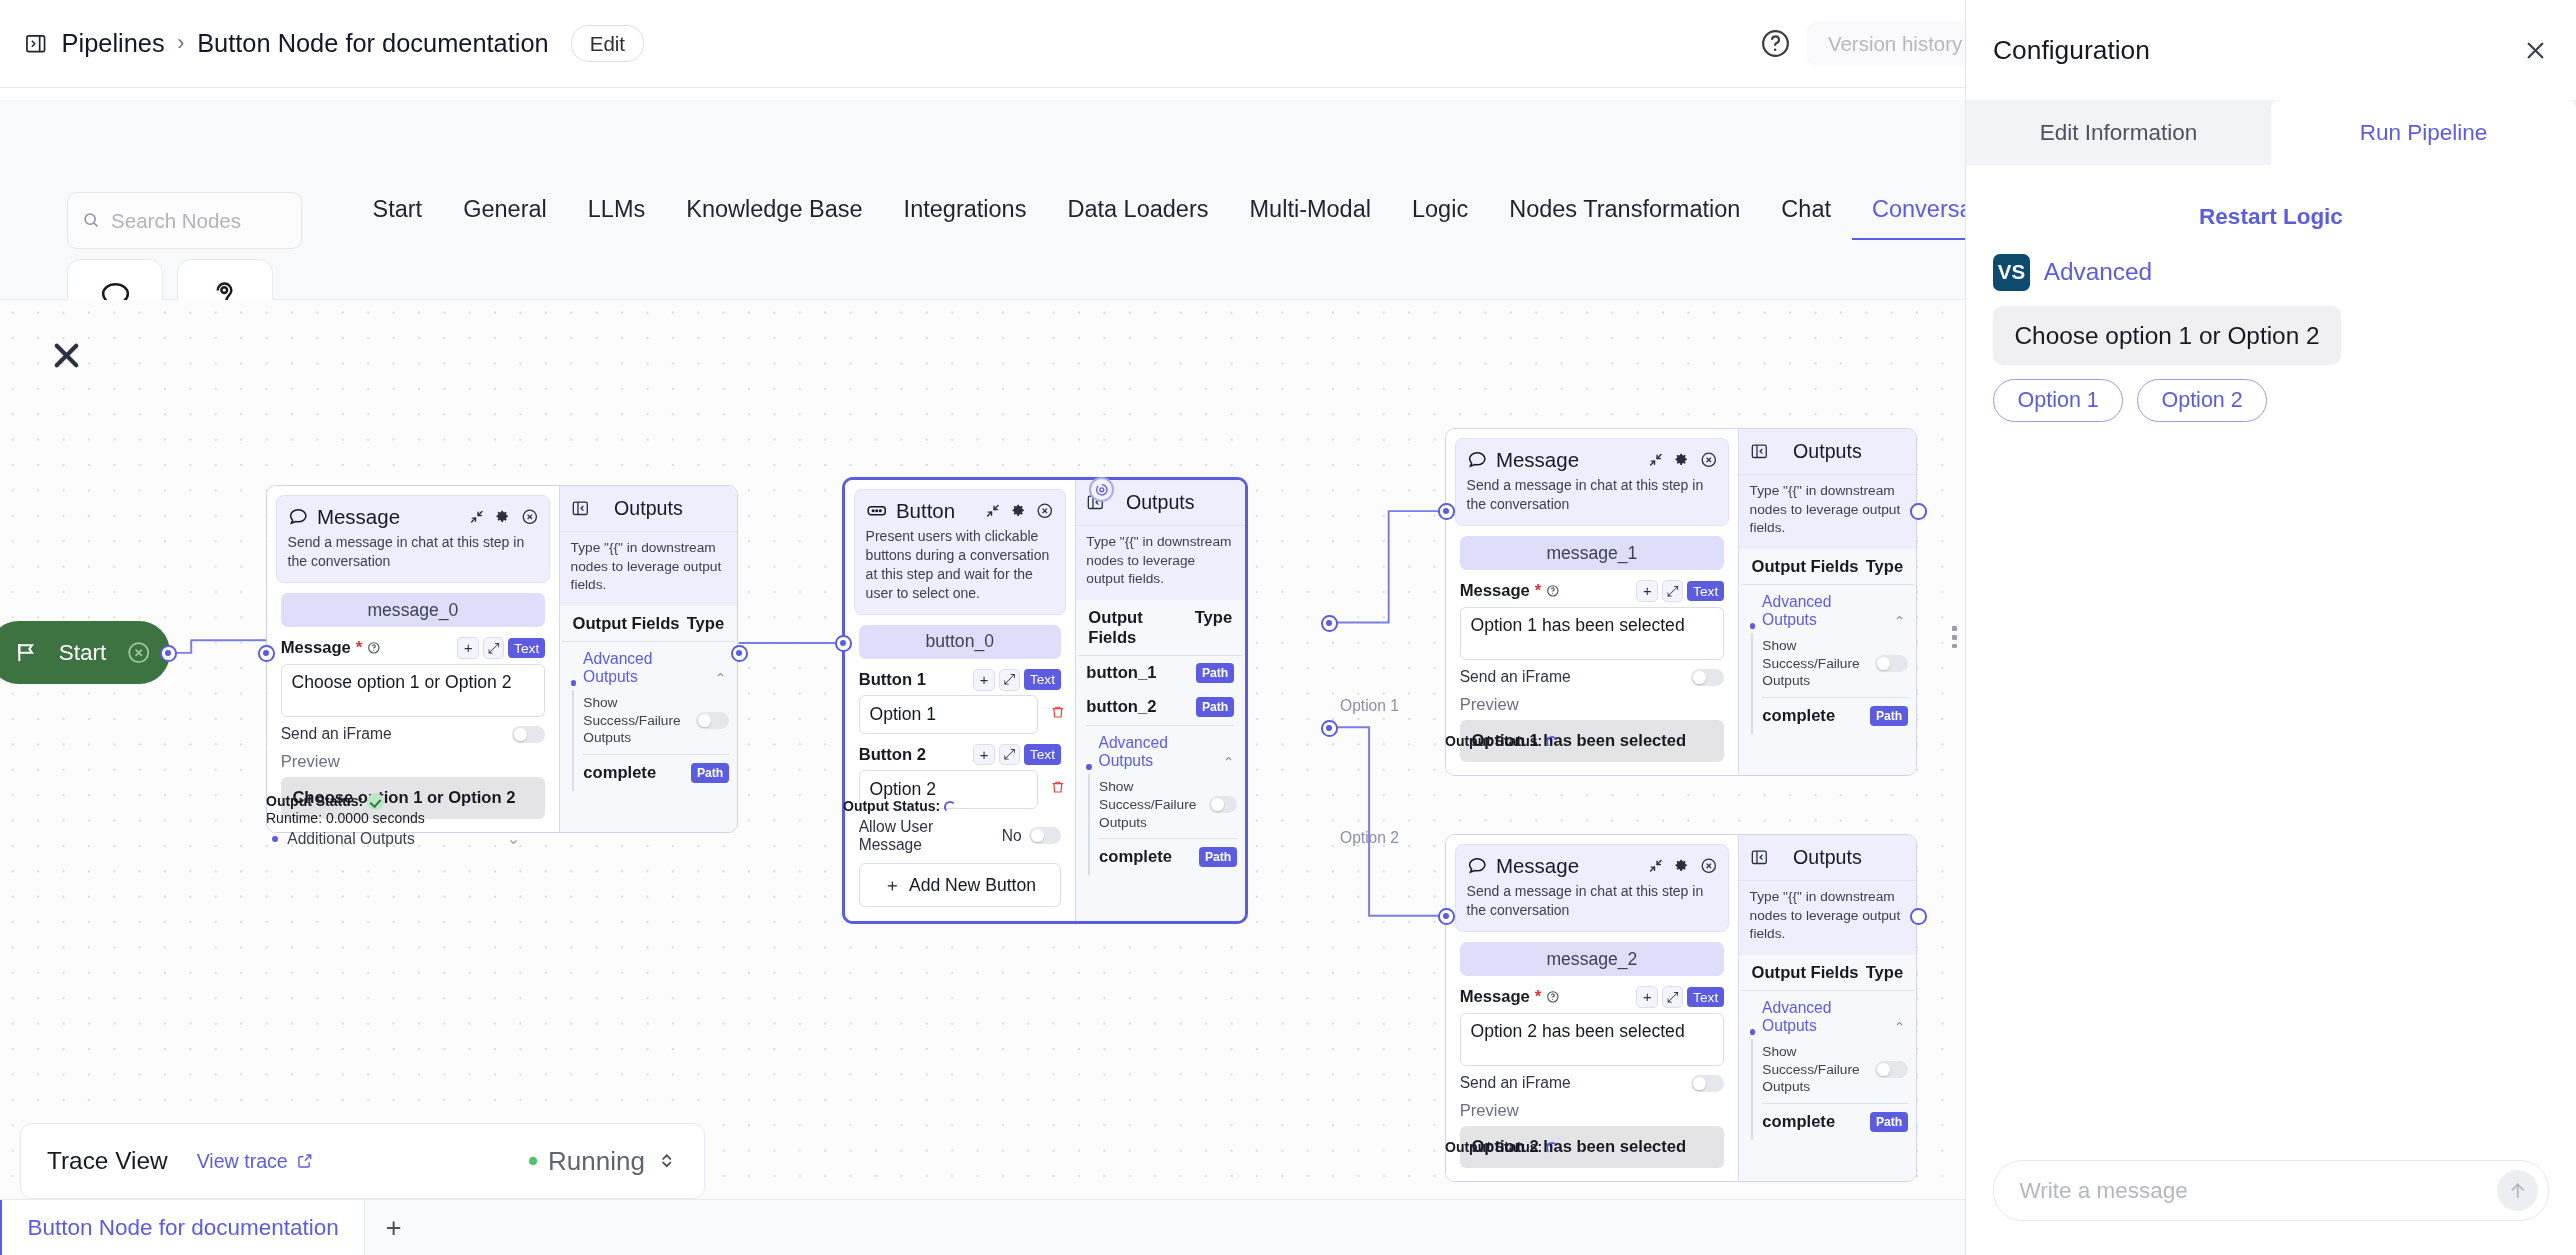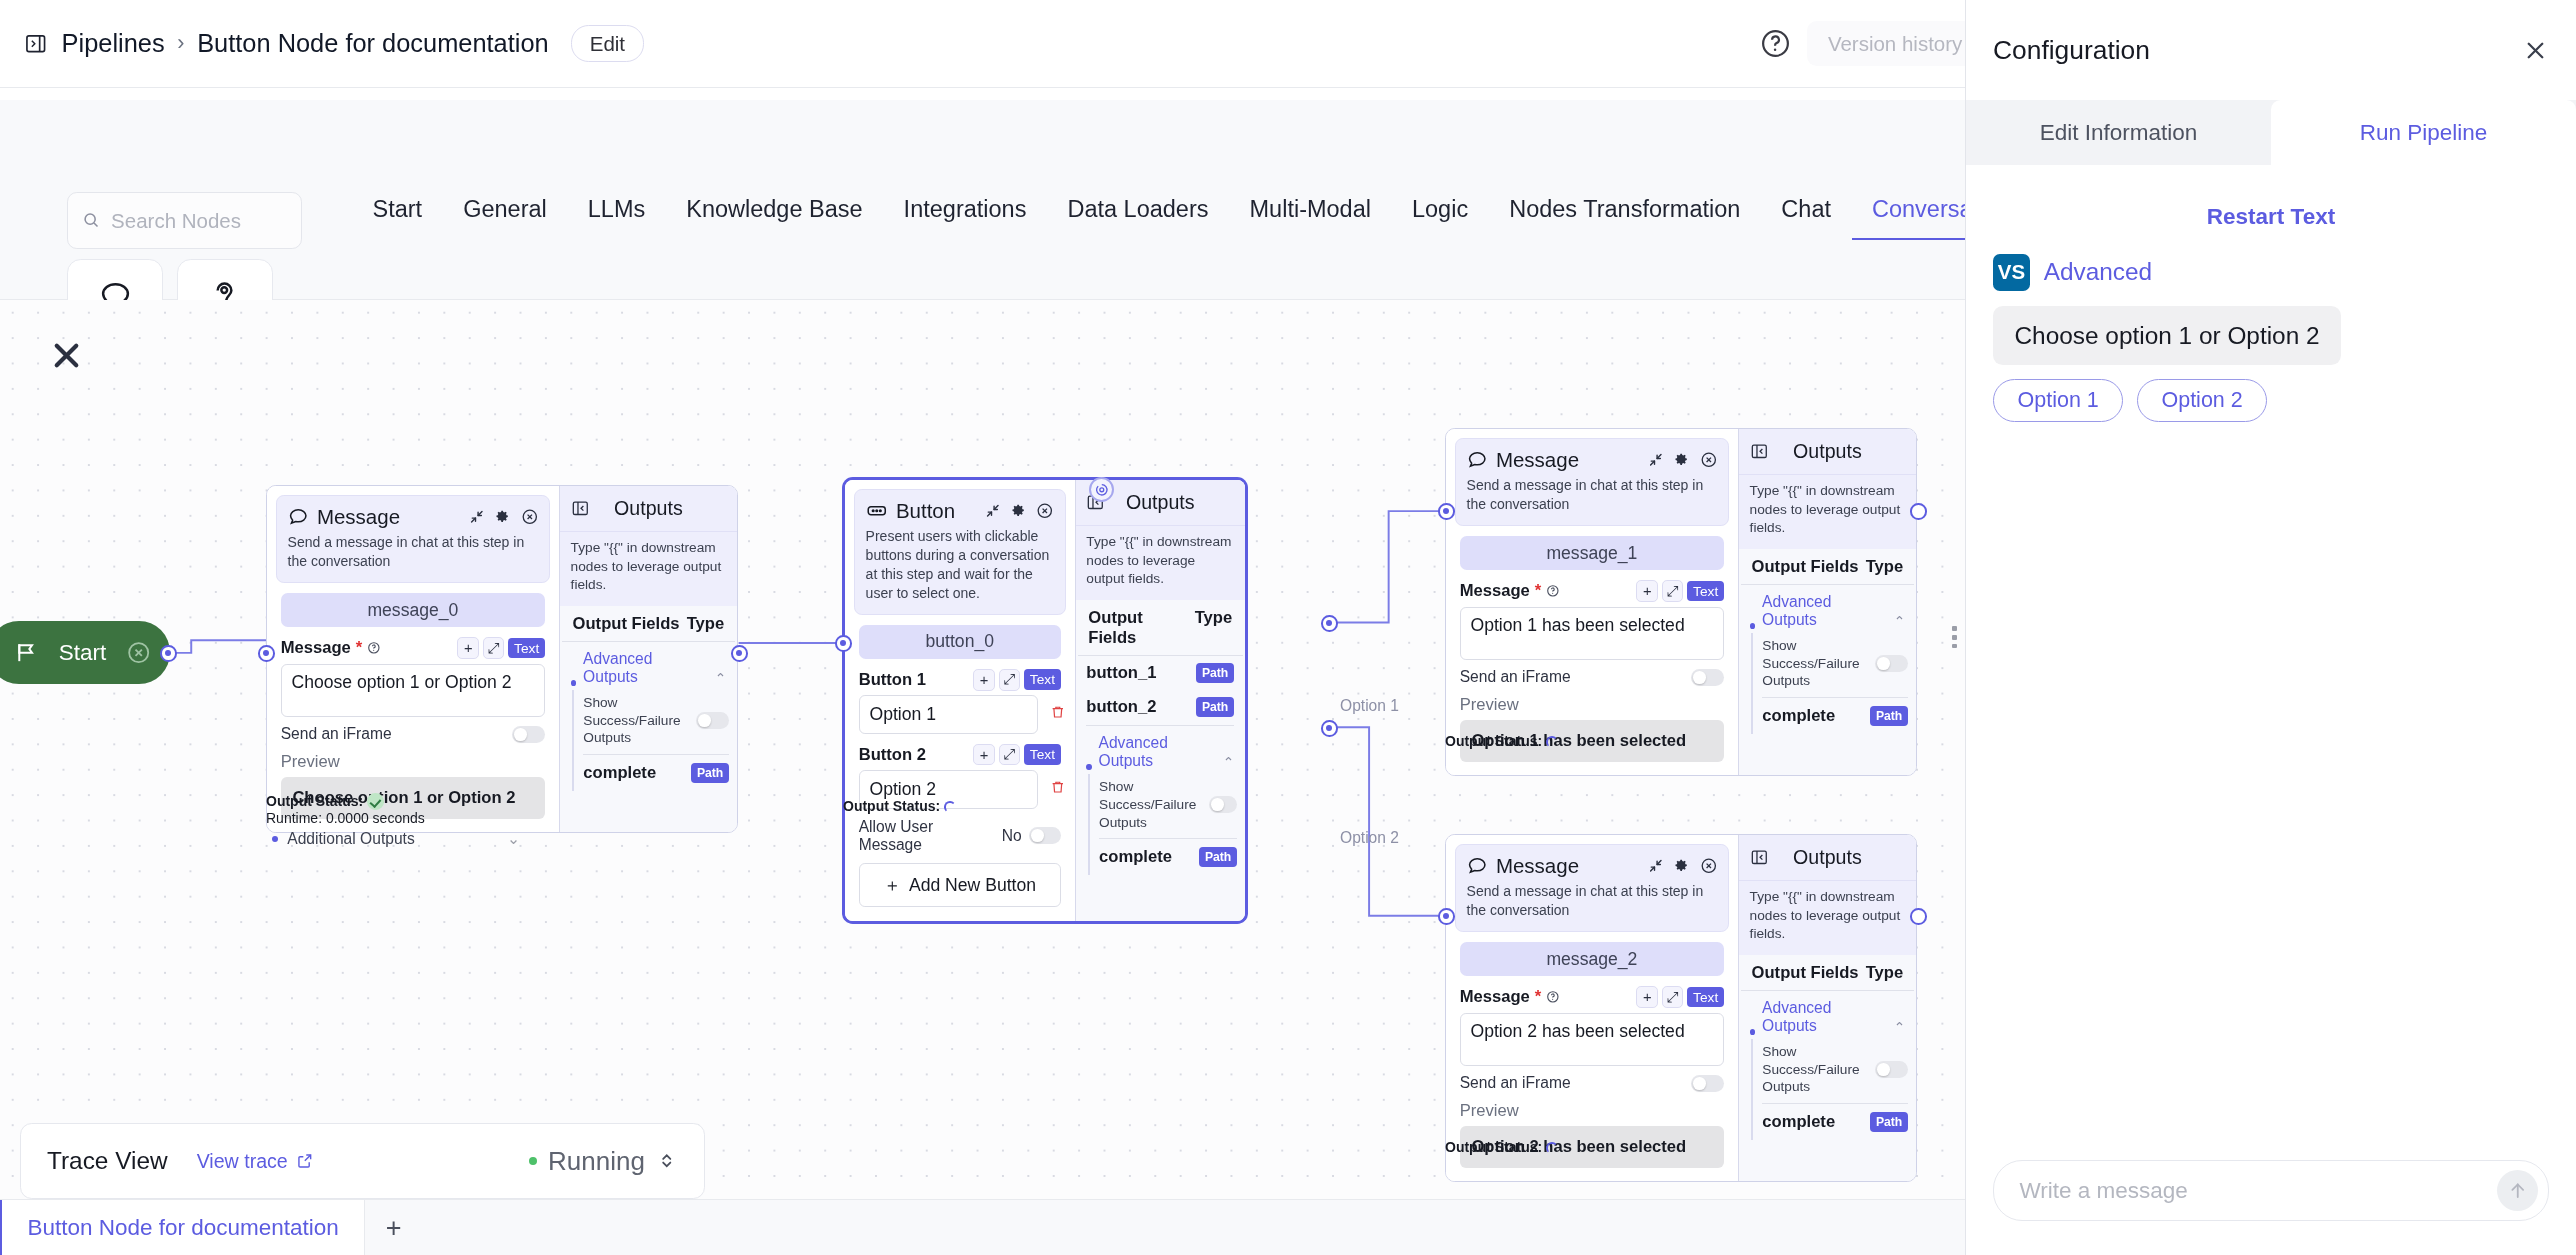--- a/index.html
+++ b/index.html
@@ -255,21 +255,21 @@
     flex: 1; display: flex; align-items: center; justify-content: center;
     font-size: 22.5px; color: #4d5260; cursor: pointer;
   }
   .rp-tab.active { background: #fff; color: #5c5ce0; border-radius: 9.8px 9.8px 0 0; }
   .rp-restart {
     text-align: center; font-size: 22.5px; color: #5c5ce0; padding: 39px 0 0 0; cursor: pointer; font-weight: 700;
   }
   .chat { flex: 1; padding: 23.5px 27px; overflow: hidden; }
   .chat-sender { display: flex; align-items: center; gap: 13.7px; margin-bottom: 15.6px; }
   .avatar {
-    width: 37px; height: 37px; background: #0369a1; color: #fff; border-radius: 6.8px;
+    width: 37px; height: 37px; background: #0c4a6e; color: #fff; border-radius: 6.8px;
     display: flex; align-items: center; justify-content: center; font-size: 20.5px; font-weight: 700;
   }
   .sender-name { font-size: 24.4px; color: #5c5ce0; }
   .bubble {
     background: #f0f0f2; border-radius: 9.8px; padding: 15.6px 21.5px; font-size: 24.4px;
     color: #171a23; display: inline-block;
   }
   .chips { display: flex; gap: 13.7px; margin-top: 13.7px; }
   .chip {
     border: 1px solid #9a9ae8; border-radius: 21.5px; padding: 7.8px 23.5px;
@@ -935,21 +935,21 @@
         <svg width="27" height="27" viewBox="0 0 24 24" fill="none" stroke="#3a3f4c" stroke-width="2" stroke-linecap="round">
             <line x1="6" y1="6" x2="18" y2="18"></line>
             <line x1="18" y1="6" x2="6" y2="18"></line>
           </svg>
       </span>
     </div>
     <div class="rp-tabs">
       <div class="rp-tab">Edit Information</div>
       <div class="rp-tab active">Run Pipeline</div>
     </div>
-    <div class="rp-restart">Restart Text</div>
+    <div class="rp-restart">Restart Logic</div>
     <div class="chat">
       <div>
         <div class="chat-sender">
           <span class="avatar">VS</span>
           <span class="sender-name">Advanced</span>
         </div>
         <div class="bubble">Choose option 1 or Option 2</div>
         <div class="chips">
           <button class="chip">Option 1</button>
           <button class="chip">Option 2</button>

